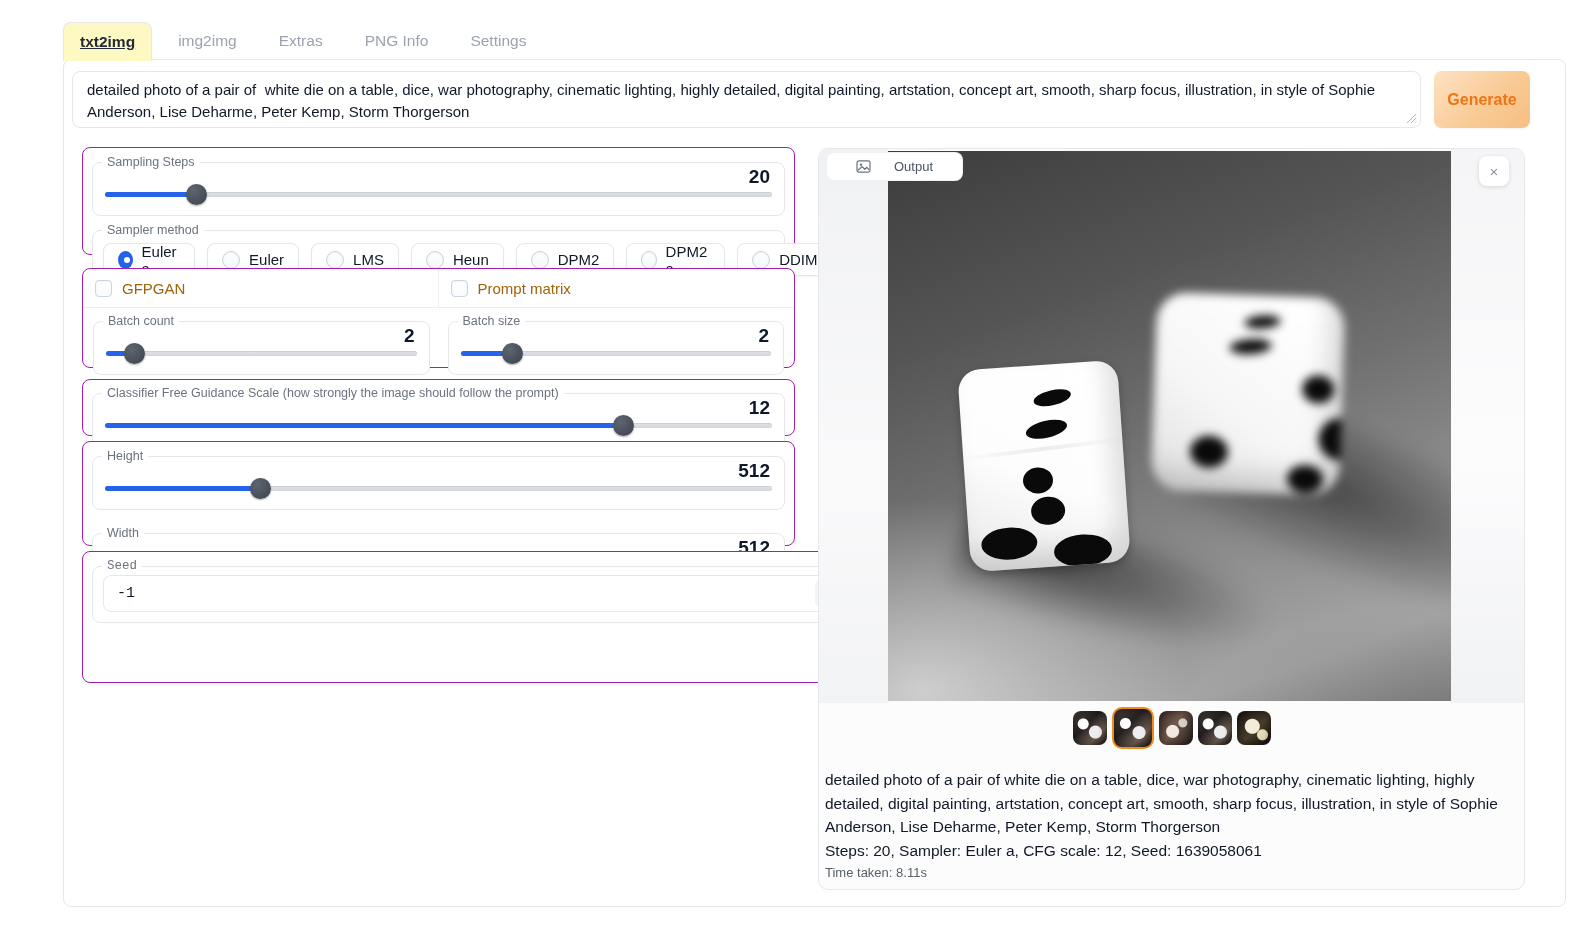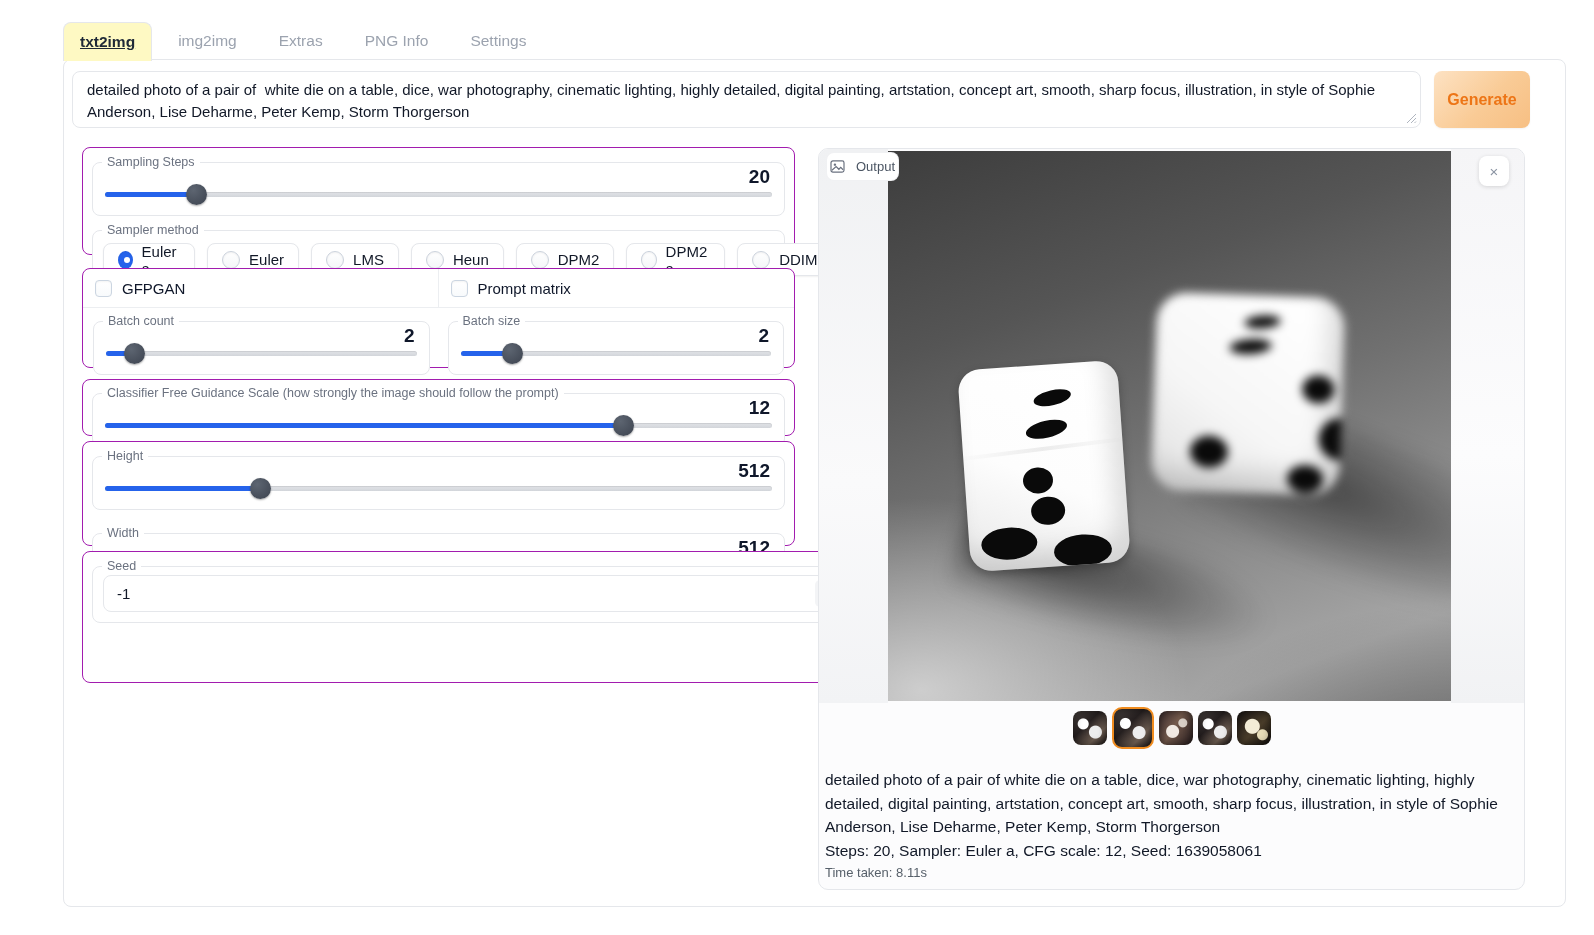--- a/index.html
+++ b/index.html
@@ -54,32 +54,32 @@
                 border:1px solid #e5e7eb; border-radius:8px; box-shadow:0 1px 2px rgba(0,0,0,.06);
                 font-size:15px; color:#111827; cursor:pointer; }
   .radio-dot { width:18px; height:18px; border-radius:50%; border:1px solid #cbd2dc;
                background:linear-gradient(#fff,#f4f6f8); box-shadow:inset 0 1px 2px rgba(0,0,0,.06); }
   .radio-dot.on { border:none; background:#2563eb; position:relative; }
   .radio-dot.on::after { content:''; position:absolute; left:6px; top:6px; width:6px; height:6px;
                          border-radius:50%; background:#fff; }
 
   #panel-toggles { left:82px; top:268px; width:713px; height:100px; }
   .check-row { position:relative; height:39px; border-bottom:1px solid #eceef1; display:flex; }
-  .check-cell { flex:1; display:flex; align-items:center; gap:10px; padding:0 12px; font-size:15px; color:#0f172a; }
+  .check-cell { flex:1; display:flex; align-items:center; gap:10px; padding:0 12px; font-size:15px; color:#a16207; }
   .check-divider { position:absolute; left:355px; top:0; bottom:0; width:1px; background:#eceef1; }
   .checkbox { width:17px; height:17px; border:1px solid #cbd5e1; border-radius:4px;
               background:linear-gradient(#fff,#f8fafc); box-shadow:inset 0 1px 2px rgba(0,0,0,.05); cursor:pointer; }
   .batch-row { display:flex; gap:18px; padding:6px 10px 0; }
   .batch-row fieldset { flex:1; }
 
   #panel-cfg { left:82px; top:379px; width:713px; height:57px; padding:6px 9px; }
   #panel-hw  { left:82px; top:441px; width:713px; height:105px; padding:7px 9px;
                display:flex; flex-direction:column; gap:16px; }
   #panel-seed { left:82px; top:551px; width:785px; height:132px; padding:7px 9px;
-                display:flex; flex-direction:column; gap:8px; }
+                display:flex; flex-direction:column; gap:8px;font-family:Liberation Mono, monospace; }
 
   .seed-wrap { position:relative; margin:2px 8px 6px; }
   .seed-input { width:100%; height:37px; border:1px solid #e5e7eb; border-radius:8px; font-family:inherit;
                 font-size:15px; color:#111827; padding:0 36px 0 13px; outline:none; }
   .spinner { position:absolute; right:7px; top:5px; width:24px; height:27px; background:#f3f4f6;
              border-radius:5px; display:flex; flex-direction:column; align-items:center;
              justify-content:center; gap:1px; cursor:pointer; }
   .py-wrap { position:relative; margin:2px 8px 2px; }
   .py-input { width:100%; height:39px; border:1px solid #e5e7eb; border-radius:8px; resize:none;
               outline:none; font-family:inherit; font-size:14px; padding:6px 10px; }
@@ -106,21 +106,21 @@
   .die-right { left:266px; top:144px; width:188px; height:198px; transform:rotate(2deg); border-radius:30px;
       filter:blur(5px); background:linear-gradient(215deg,#ffffff 10%,#f6f6f6 60%,#dedede 100%);
       box-shadow:inset -14px -18px 26px rgba(0,0,0,.16); }
   .ground-shadow { position:absolute; filter:blur(9px); }
   .sh-left  { left:64px; top:388px; width:330px; height:104px; transform:rotate(16deg);
       background:radial-gradient(ellipse at 28% 40%, rgba(10,10,10,.55), rgba(10,10,10,0) 68%); }
   .sh-right { left:296px; top:300px; width:430px; height:150px; transform:rotate(22deg);
       background:radial-gradient(ellipse at 30% 45%, rgba(10,10,10,.50), rgba(10,10,10,0) 70%); }
 
   .output-chip { position:absolute; left:8px; top:4px; height:27px; background:#fff; border-radius:7px;
-                 display:flex; align-items:center; gap:11px; padding:0 3px; font-size:13px; color:#4b5563;
+                 display:flex; align-items:center; gap:23px; padding:0 29px; font-size:13px; color:#4b5563;
                  box-shadow:0 0 0 1px #f0f1f3; z-index:2; }
   .close-chip { position:absolute; right:15px; top:7px; width:30px; height:30px; background:#fff;
                 border-radius:8px; display:flex; align-items:center; justify-content:center;
                 color:#8b94a3; font-size:15px; box-shadow:0 1px 4px rgba(0,0,0,.14); cursor:pointer; z-index:2; }
 
   .thumbs { position:absolute; left:0; top:554px; width:100%; height:50px; display:flex;
             align-items:center; justify-content:center; gap:5px; }
   .thumb { width:34px; height:34px; border-radius:8px; cursor:pointer;
       box-shadow:inset 0 0 8px rgba(0,0,0,.55);
       background:

